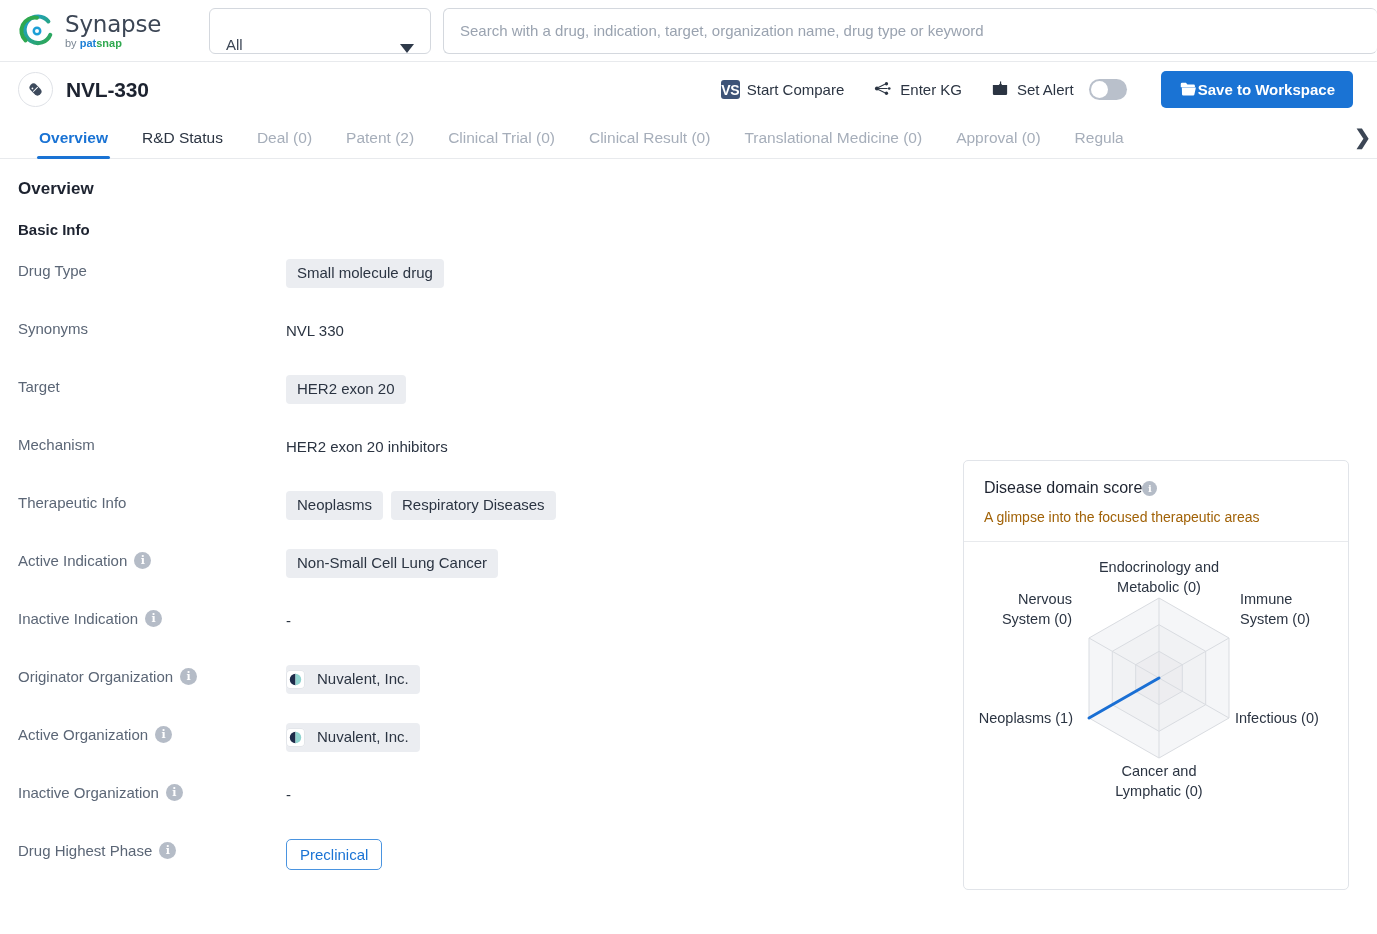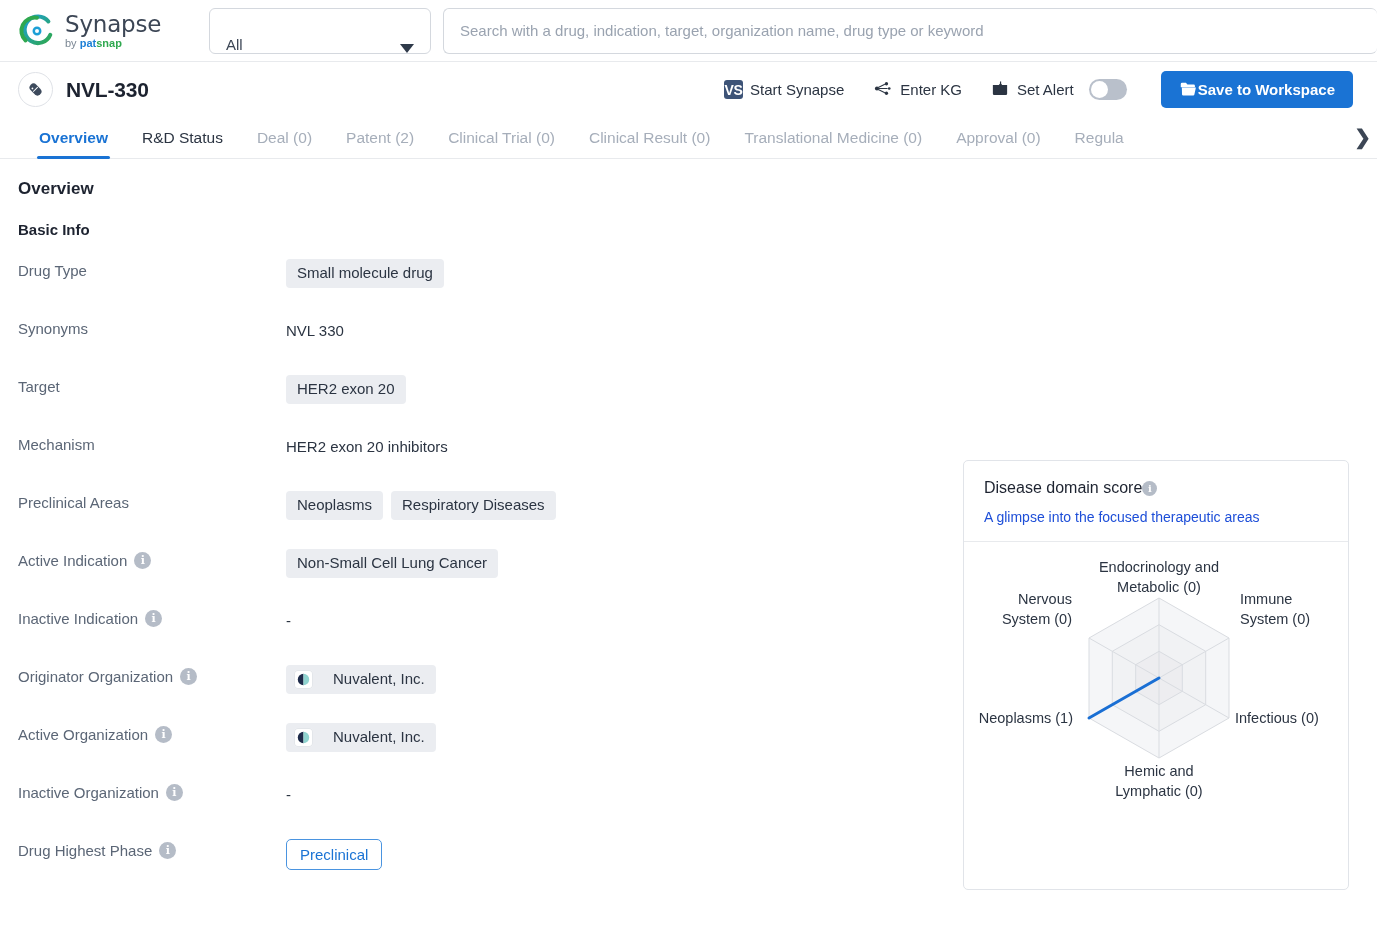--- a/index.html
+++ b/index.html
@@ -130,21 +130,21 @@
     color: #fff; font-size: 10px; font-weight: 700; display: inline-flex;
     align-items: center; justify-content: center; font-family: "DejaVu Serif", serif;
     flex: 0 0 auto;
   }
   .info-i.lg { width: 17px; height: 17px; font-size: 11px; }
 
   .tag {
     background: #ebedf1; color: #2b3442; border-radius: 4px;
     padding: 6px 11px; font-size: 15px; line-height: 1.1; white-space: nowrap;
   }
-  .tag.org { display: flex; align-items: center; gap: 20px; padding: 5px 11px 5px 8px; }
+  .tag.org { display: flex; align-items: center; gap: 12px; padding: 5px 11px 5px 0; }
   .plain { font-size: 15px; color: #2b3442; padding: 5px 0; }
   .dash { font-size: 15px; color: #2b3442; padding: 5px 0; }
   .phase-btn {
     border: 1px solid #4a94e0; color: #1a73d4; background: #fff;
     border-radius: 5px; padding: 6px 13px; font-size: 15px; cursor: pointer;
     font-family: "Liberation Sans", sans-serif; line-height: 1.15;
   }
 
   .org-logo {
     width: 19px; height: 19px; border-radius: 4px; background: #fff;
@@ -152,21 +152,21 @@
     box-shadow: 0 0 0 1px #e3e6ea inset;
   }
 
   
   .score-card {
     position: absolute; left: 963px; top: 301px; width: 386px; height: 430px;
     border: 1px solid #e1e4e9; border-radius: 5px; background: #fff;
   }
   .score-head { padding: 18px 20px 16px 20px; border-bottom: 1px solid #e8eaed; }
   .score-title { font-size: 16px; color: #1d2330; display: flex; align-items: center; }
-  .score-sub { font-size: 14px; color: #1d4ed8; margin-top: 12px; }
+  .score-sub { font-size: 14px; color: #a16207; margin-top: 12px; }
   .radar-area { position: relative; height: 332px; }
   .radar-svg { position: absolute; left: 0; top: 0; }
 
   
   .wm {
     position: absolute; pointer-events: none; user-select: none;
     display: flex; align-items: center; gap: 6px; opacity: 0.17;
   }
   .wm .wm-name { font-size: 40px; color: #8fa3bb; font-family: "DejaVu Sans", sans-serif; }
   .wm .wm-sub { font-size: 20px; color: #8fd3c0; }
@@ -220,21 +220,21 @@
         </g>
       </svg>
     </span>
     <span class="drug-name">NVL-330</span>
   </div>
 
   <div class="header-actions">
 
     <div class="hact">
       <span class="vs-icon">VS</span>
-      <span>Start Synapse</span>
+      <span>Start Compare</span>
     </div>
 
     <div class="hact">
       <span>
         <svg width="21" height="19" viewBox="0 0 24 24" fill="#2b3442">
           <circle cx="5" cy="12" r="2.6"></circle>
             <circle cx="17" cy="6" r="2.1"></circle>
           <circle cx="17" cy="18" r="2.1"></circle>
             <circle cx="20.5" cy="12" r="1.7"></circle>
           <path d="M6.6 10.8 15 6.6M6.6 13.2 15 17.4M7.4 12h11" stroke="#2b3442" stroke-width="1.3" fill="none"></path>
@@ -317,21 +317,21 @@
       <div class="row-label">
           <span>Mechanism</span>
         </div>
       <div class="row-val">
         <span class="plain">HER2 exon 20 inhibitors</span>
       </div>
     </div>
 
     <div class="row">
       <div class="row-label">
-          <span>Preclinical Areas</span>
+          <span>Therapeutic Info</span>
         </div>
       <div class="row-val">
         <span class="tag">Neoplasms</span>
         <span class="tag">Respiratory Diseases</span>
       </div>
     </div>
 
     <div class="row">
       <div class="row-label">
         <span>Active Indication</span>
@@ -460,21 +460,21 @@
       <div style="position:absolute;left:276px;top:48px;text-align:left;font-size:14.5px;color:#2b3442;line-height:1.35;white-space:nowrap">
         <div>Immune</div>
         <div>System (0)</div>
       </div>
 
       <div style="position:absolute;left:271px;top:167px;text-align:left;font-size:14.5px;color:#2b3442;line-height:1.35;white-space:nowrap">
         <div>Infectious (0)</div>
       </div>
 
       <div style="position:absolute;left:195px;top:220px;transform:translateX(-50%);text-align:center;font-size:14.5px;color:#2b3442;line-height:1.35;white-space:nowrap">
-        <div>Hemic and</div>
+        <div>Cancer and</div>
         <div>Lymphatic (0)</div>
       </div>
 
       <div style="position:absolute;right:275px;top:167px;text-align:right;font-size:14.5px;color:#2b3442;line-height:1.35;white-space:nowrap">
         <div>Neoplasms (1)</div>
       </div>
 
       <div style="position:absolute;right:276px;top:48px;text-align:right;font-size:14.5px;color:#2b3442;line-height:1.35;white-space:nowrap">
         <div>Nervous</div>
         <div>System (0)</div>

